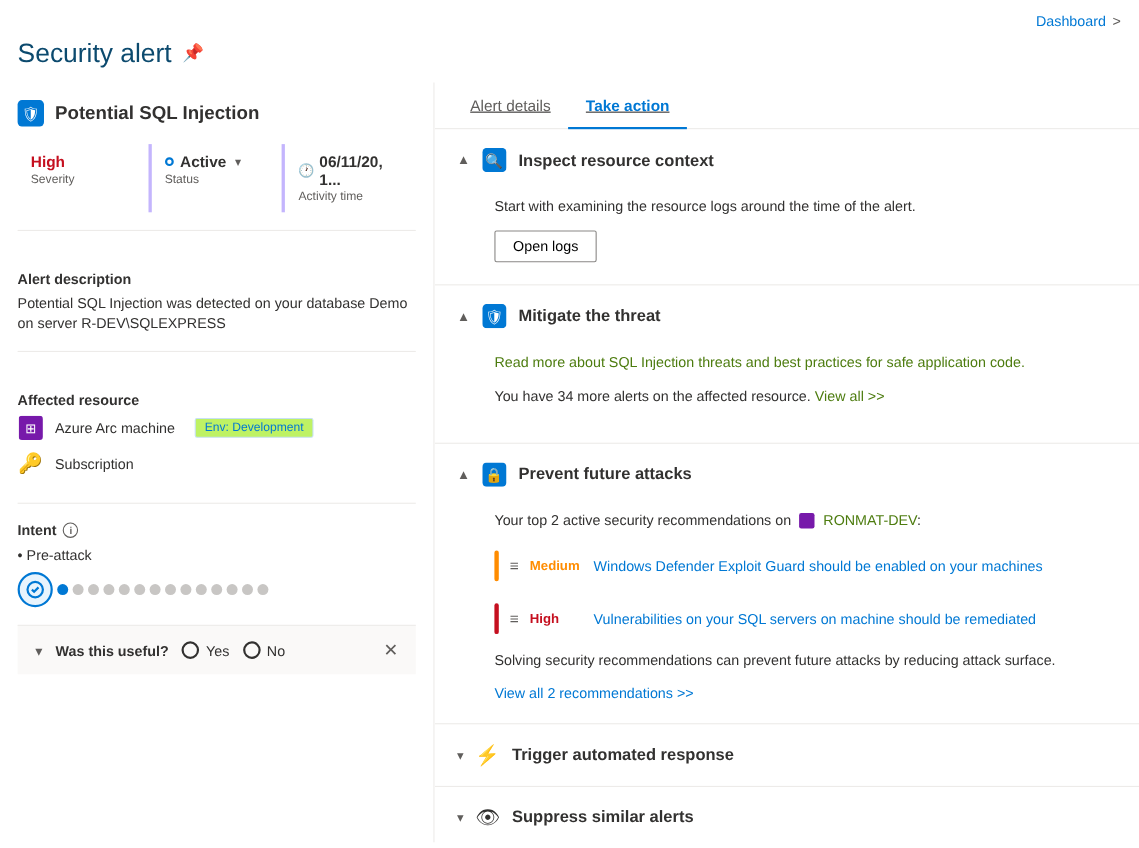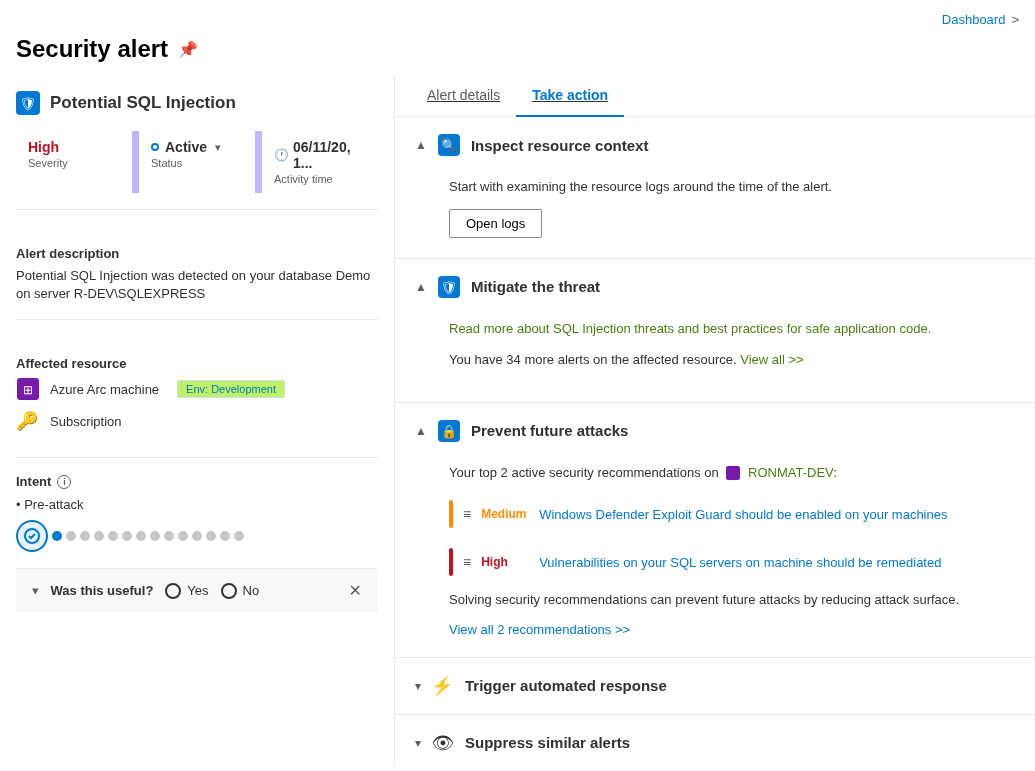--- a/index.html
+++ b/index.html
@@ -2,35 +2,35 @@
 <html><head>
   <meta charset="utf-8">
   <style>
     * { box-sizing: border-box; margin: 0; padding: 0; }
     body { font-family: 'Segoe UI', Arial, sans-serif; font-size: 13px; color: #323130; background: #fff; }
 
     .breadcrumb { display: flex; align-items: center; gap: 6px; padding: 12px 16px 4px; color: #0078d4; font-size: 13px; justify-content: flex-end; }
     .breadcrumb span { color: #605e5c; }
 
     .page-header { display: flex; align-items: center; gap: 10px; padding: 4px 16px 12px; }
-    .page-title { font-size: 24px; font-weight: 700; color: #000000; }
+    .page-title { font-size: 24px; font-weight: 400; color: #0c4a6e; }
     .pin-icon { color: #605e5c; font-size: 16px; cursor: pointer; }
 
     .main-layout { display: flex; height: calc(100vh - 80px); }
 
     
     .left-panel { width: 395px; min-width: 395px; border-right: 1px solid #edebe9; padding: 16px; overflow-y: auto; }
 
     .alert-title-row { display: flex; align-items: center; gap: 10px; margin-bottom: 16px; }
     .shield-icon { width: 24px; height: 24px; background: #0078d4; border-radius: 4px; display: flex; align-items: center; justify-content: center; color: white; font-size: 13px; }
     .alert-name { font-size: 17px; font-weight: 600; }
 
     .status-row { display: flex; align-items: stretch; border-bottom: 1px solid #edebe9; padding-bottom: 16px; margin-bottom: 16px; gap: 0; }
     .status-item { flex: 1; padding: 8px 12px; }
-    .status-item + .status-item { border-left: 7px solid #c4b5fd; }
+    .status-item + .status-item { border-left: 3px solid #c4b5fd; }
     .status-label { font-size: 11px; color: #605e5c; margin-top: 2px; }
     .status-value { font-size: 14px; font-weight: 600; color: #323130; }
     .status-value.high { color: #c50f1f; }
     .active-row { display: flex; align-items: center; gap: 6px; }
     .active-dot { width: 8px; height: 8px; border-radius: 50%; border: 2px solid #0078d4; display: inline-block; }
     .active-text { color: #323130; font-weight: 600; font-size: 14px; }
     .chevron-down { color: #605e5c; font-size: 11px; margin-left: 2px; }
 
     .section-title { font-size: 13px; font-weight: 600; margin-bottom: 6px; margin-top: 36px; }
     .section-block { margin-bottom: 16px; border-bottom: 1px solid #edebe9; padding-bottom: 16px; }

